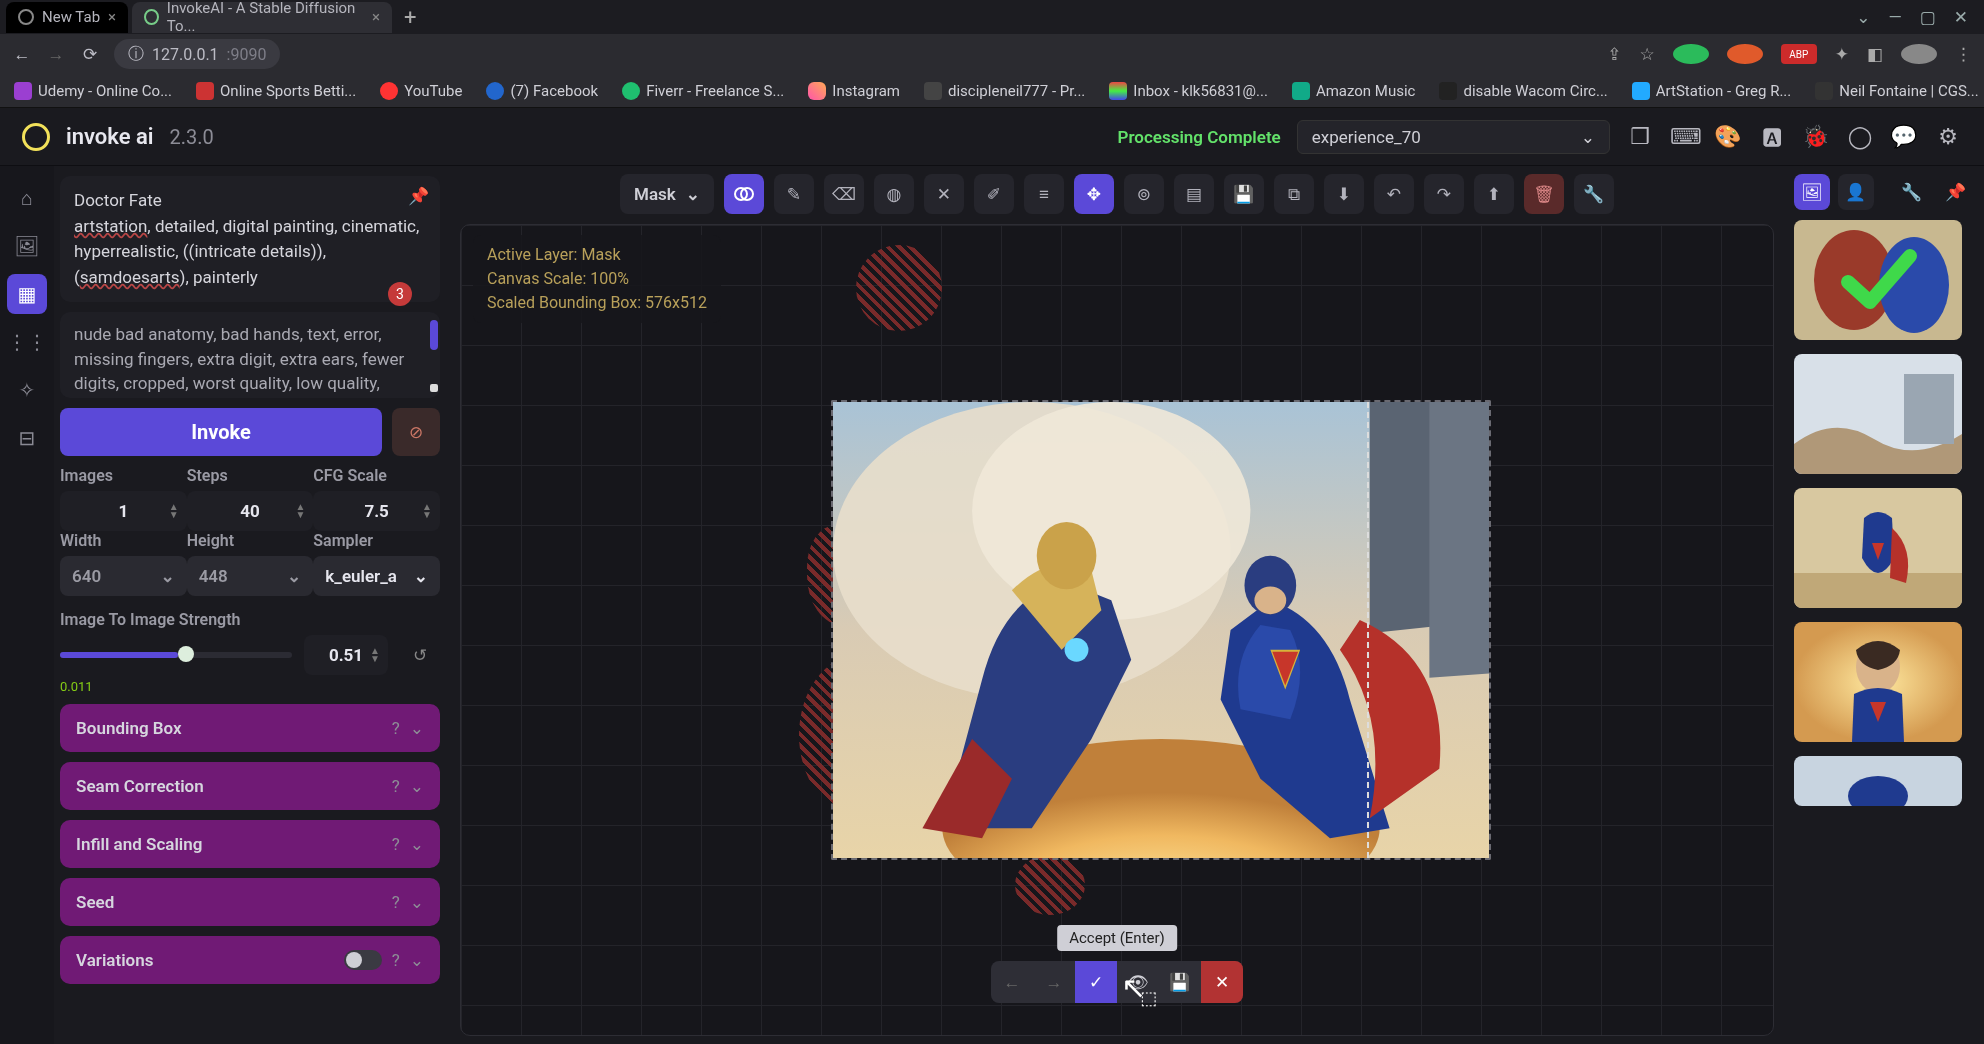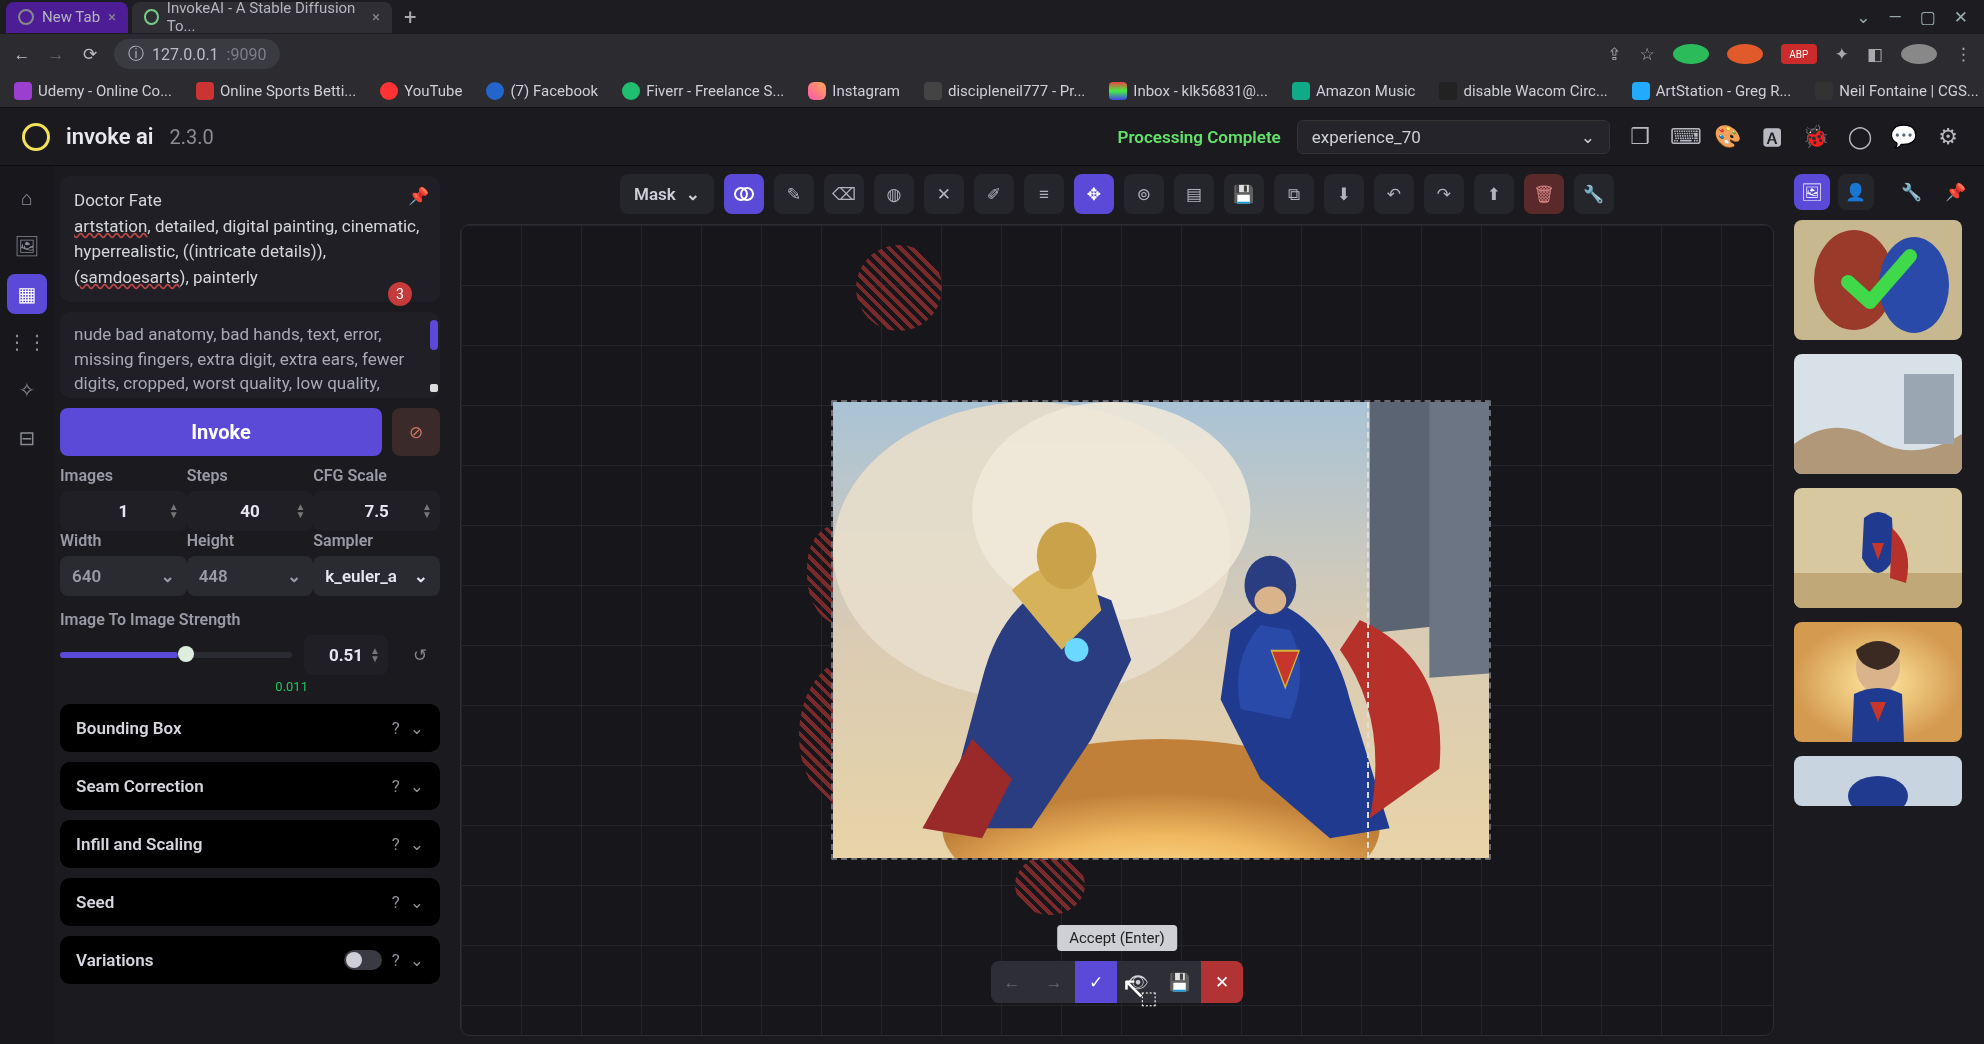--- a/index.html
+++ b/index.html
@@ -2,21 +2,21 @@
 <html><head>
 <meta charset="utf-8">
 <style>
 * { margin:0; padding:0; box-sizing:border-box; font-family:-apple-system,BlinkMacSystemFont,"Segoe UI",Roboto,sans-serif; }
 body { background:#1a1a1f; color:#c8c8d0; overflow:hidden; width:1984px; height:1044px; font-size:17px; }
 
 
 .browser-chrome{background:#2b2b30;}
 .tabs-row{display:flex;align-items:center;height:34px;background:#1c1c21;padding:0 6px;}
 .tab{display:flex;align-items:center;gap:8px;padding:0 12px;height:31px;background:#2e2e34;border-radius:8px 8px 0 0;margin-right:4px;color:#b5b5bd;font-size:15px;max-width:260px;}
-.tab.inactive{background:#4c1d95;}
+.tab.inactive{background:#000000;}
 .tab .fav{width:16px;height:16px;border-radius:50%;border:2px solid #7c8;display:inline-block;}
 .tab .close{margin-left:auto;color:#888;}
 .newtab{color:#aaa;font-size:22px;padding:0 8px;}
 .win-ctrl{margin-left:auto;display:flex;gap:18px;color:#9aa;padding:0 10px;font-size:17px;}
 
 .addr-row{display:flex;align-items:center;height:40px;padding:0 12px;gap:14px;}
 .nav-ico{color:#bcbcc5;width:20px;text-align:center;}
 .url-box{flex:0 0 auto;display:flex;align-items:center;gap:8px;background:#3a3a41;border-radius:18px;padding:4px 14px;height:30px;color:#bcbcc5;font-size:16px;}
 .addr-icons{margin-left:auto;display:flex;gap:18px;align-items:center;}
 .ext-dot{width:36px;height:20px;border-radius:50%;}
@@ -64,23 +64,23 @@
 .psel{background:#2a2a31;border-radius:8px;height:40px;display:flex;align-items:center;justify-content:space-between;padding:0 12px;color:#9b9ba4;font-weight:600;}
 .psel.active{color:#e6e6ee;}
 
 .slider-wrap{margin-top:4px;}
 .slider-row{display:flex;align-items:center;gap:12px;}
 .slider-track{flex:1;height:6px;background:#2b2b33;border-radius:3px;position:relative;}
 .slider-fill{position:absolute;left:0;top:0;bottom:0;width:51%;background:#5b49d8;border-radius:3px;}
 .slider-thumb{position:absolute;left:51%;top:-6px;width:16px;height:16px;border-radius:50%;background:#ded;}
 .slider-val{background:#1f1f25;border-radius:8px;height:40px;width:84px;display:flex;align-items:center;justify-content:center;color:#e6e6ee;font-weight:700;position:relative;}
 .slider-reset{width:40px;height:40px;display:flex;align-items:center;justify-content:center;color:#888;}
-.slider-ticks{display:flex;justify-content:flex-end;color:#22c55e;font-size:13px;margin-top:4px;padding:0 2px 0 0;}
-
-.acc{background:#000000;border-radius:10px;padding:14px 16px;display:flex;align-items:center;gap:10px;}
+.slider-ticks{display:flex;justify-content:flex-start;color:#84cc16;font-size:13px;margin-top:4px;padding:0 2px 0 0;}
+
+.acc{background:#701a75;border-radius:10px;padding:14px 16px;display:flex;align-items:center;gap:10px;}
 .acc-title{flex:1;color:#d6d6de;font-weight:600;font-size:17px;}
 .acc-ico{color:#8d8d96;}
 .toggle{width:38px;height:20px;background:#3a3a42;border-radius:10px;position:relative;}
 .toggle::after{content:"";position:absolute;left:2px;top:2px;width:16px;height:16px;border-radius:50%;background:#cfcfd6;}
 
 
 .canvas-wrap{flex:1;display:flex;flex-direction:column;padding:8px 10px;min-width:0;}
 .canvas-toolbar{display:flex;justify-content:center;gap:10px;margin-bottom:10px;}
 .ct-group{display:flex;gap:10px;align-items:center;}
 .ct-btn{width:40px;height:40px;background:#25252c;border-radius:8px;display:flex;align-items:center;justify-content:center;color:#b2b2bc;}
@@ -395,20 +395,25 @@
         <div class="ct-group">
           <div class="ct-btn">↶</div>
           <div class="ct-btn">↷</div>
         </div>
         <div class="ct-btn">⬆</div>
         <div class="ct-btn danger">🗑</div>
         <div class="ct-btn">🔧</div>
       </div>
 
       <div class="canvas">
+        <div class="canvas-info">
+          <div><span class="ci-k">Active Layer:</span><span class="ci-v"> Mask</span></div>
+          <div class="ci-v">Canvas Scale: 100%</div>
+          <div class="ci-v">Scaled Bounding Box: 576x512</div>
+        </div>
 
         <div class="mask-blob mb1"></div>
         <div class="mask-blob mb2"></div>
         <div class="mask-blob mb3"></div>
         <div class="mask-blob mb4"></div>
 
         <div class="gen-img">
           <svg viewBox="0 0 660 460" preserveAspectRatio="none">
             <defs>
               <linearGradient id="sky" x1="0" y1="0" x2="0" y2="1">

